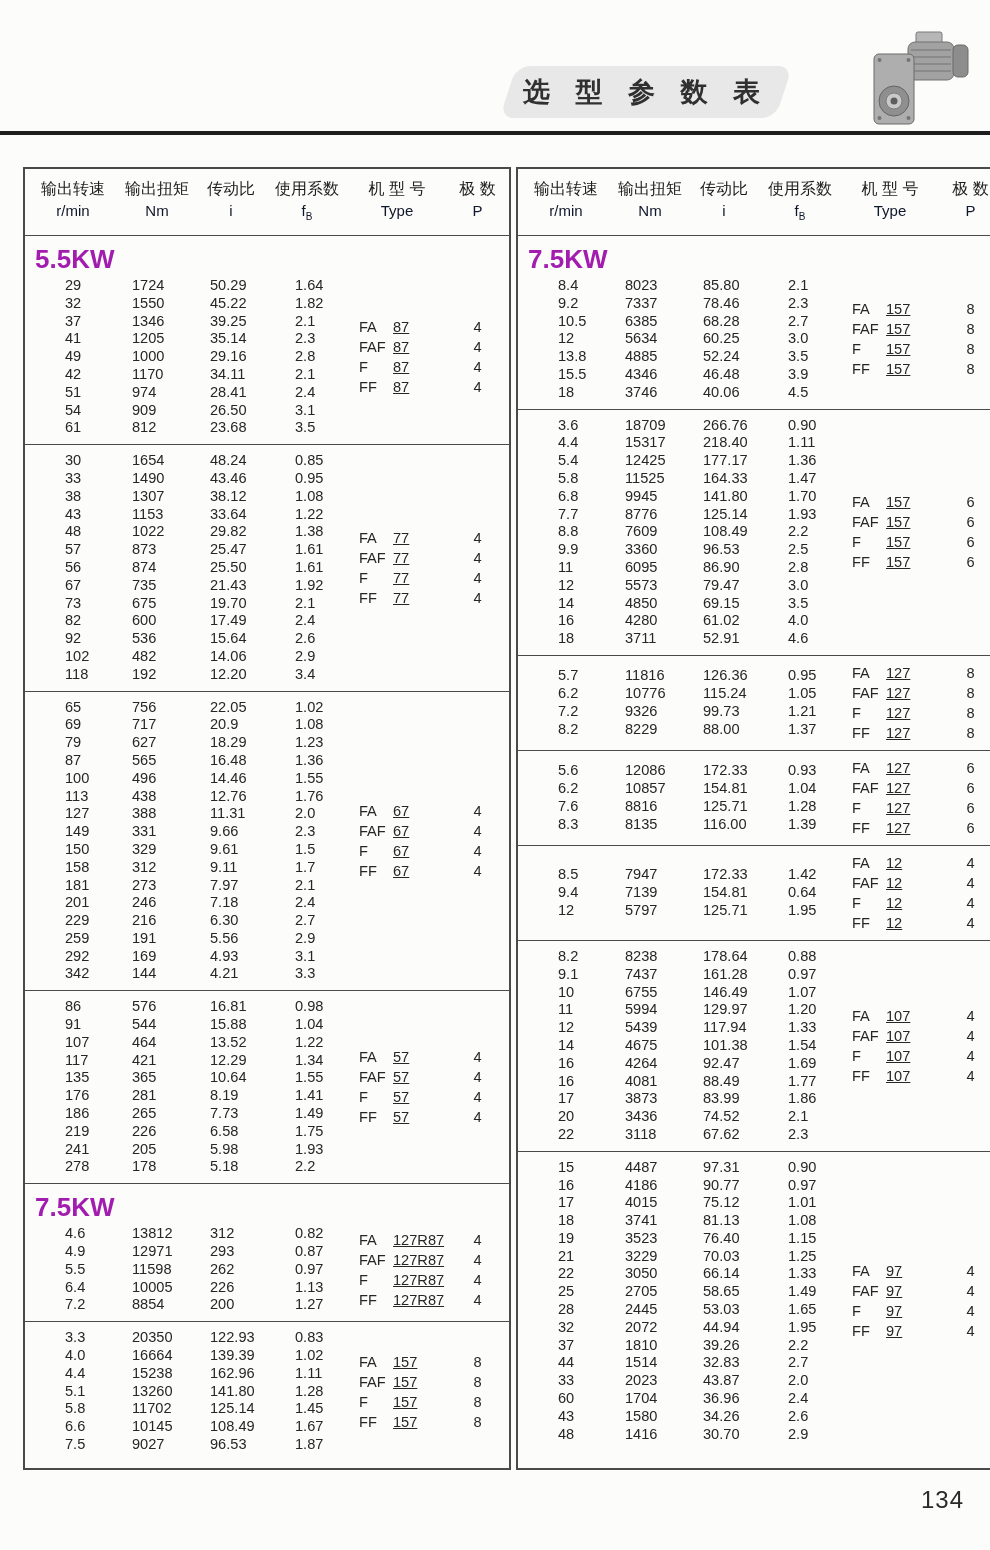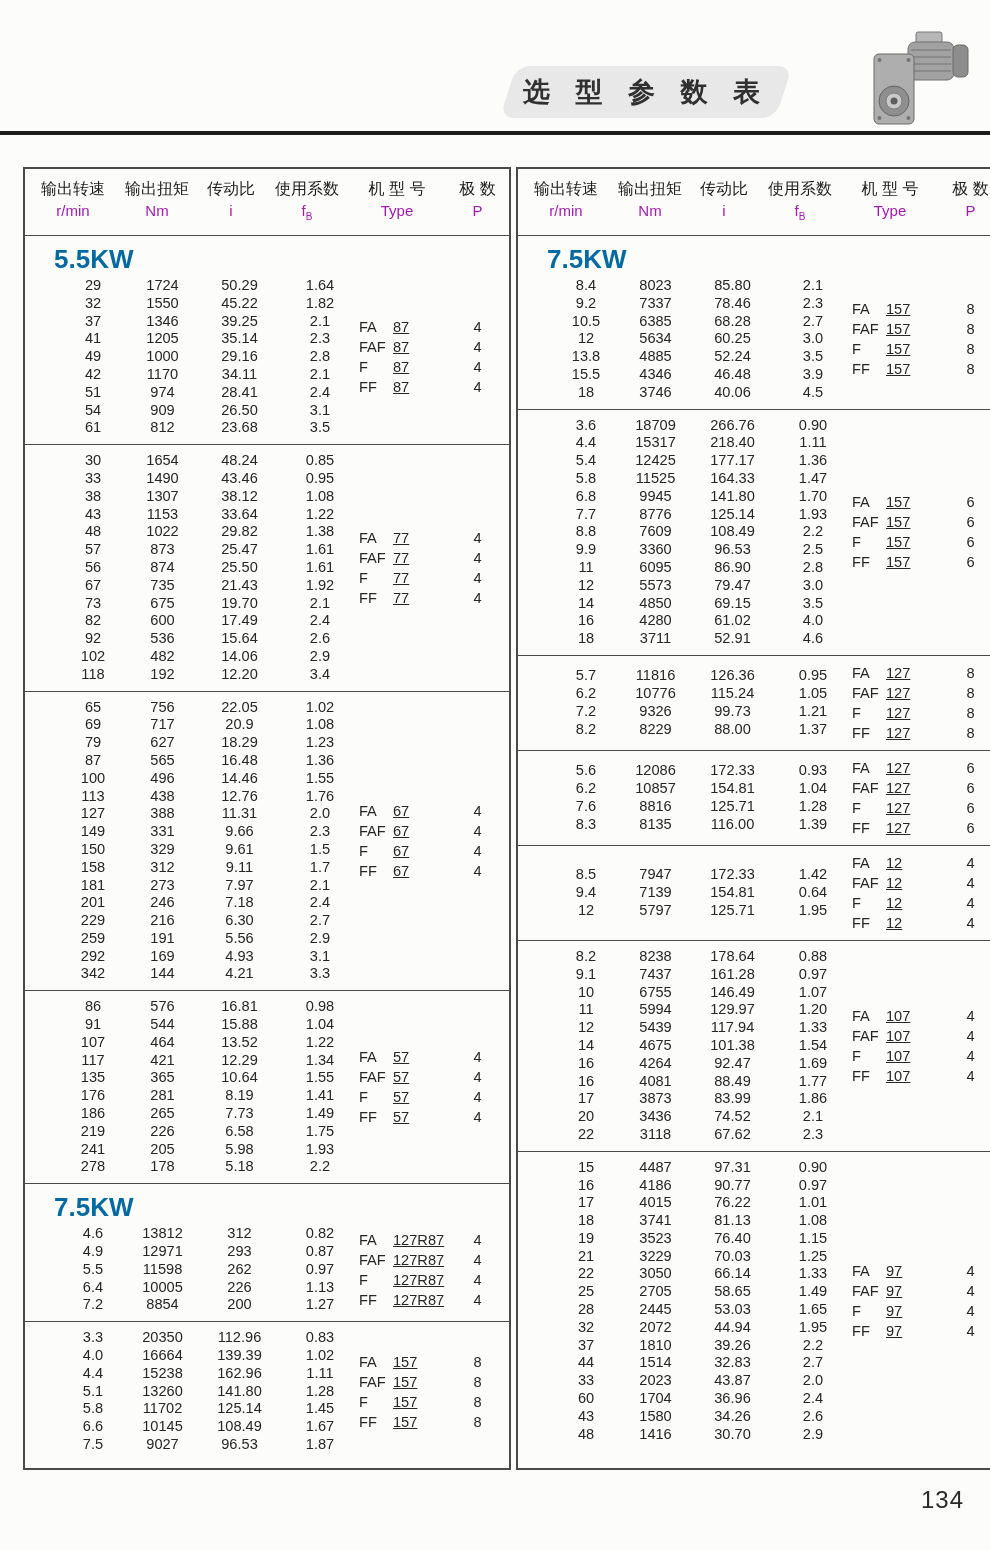--- a/index.html
+++ b/index.html
@@ -28,26 +28,26 @@
   .table{
     border:2px solid #4a4a4a;height:1303px;box-sizing:border-box;
     display:flex;flex-direction:column;overflow:hidden;background:transparent;
   }
   .thead{
     display:grid;grid-template-columns:96px 72px 76px 76px 104px 57px;
     padding:9px 0 7px 0;
   }
   .hcol{text-align:center;}
   .hcol .zh{font-size:16px;font-weight:500;line-height:22px;color:#1d1d1d;}
-  .hcol .en{font-size:15px;line-height:22px;color:#a21caf;}
+  .hcol .en{font-size:15px;line-height:22px;color:#0f172a;}
   .hcol sub{font-size:10px;}
   .section{border-top:1.6px solid #4a4a4a;padding:7px 0;}
-  .kw{font-size:26px;line-height:30px;font-weight:700;padding:1px 0 3px 10px;color:#0369a1;margin-left:19px;}
+  .kw{font-size:26px;line-height:30px;font-weight:700;padding:1px 0 3px 10px;color:#a21caf;}
   .sec-body{display:flex;align-items:center;}
-  .rows{width:320px;flex:0 0 320px;text-align:center;}
+  .rows{width:320px;flex:0 0 320px;}
   .row{
     display:grid;grid-template-columns:96px 72px 76px 76px;
     height:17.8px;line-height:17.8px;font-size:14.6px;color:#262626;
   }
   .c{white-space:nowrap;}
   .c0{padding-left:40px;}
   .c1{padding-left:11px;}
   .c2{padding-left:17px;}
   .c3{padding-left:26px;}
   .types{flex:1;display:flex;flex-direction:column;justify-content:center;}
@@ -560,21 +560,21 @@
               </div>
             </div>
           </div>
         </div>
         <div class="section">
           <div class="sec-body">
             <div class="rows">
               <div class="row">
                 <span class="c c0">3.3</span>
                 <span class="c c1">20350</span>
-                <span class="c c2">112.96</span>
+                <span class="c c2">122.93</span>
                 <span class="c c3">0.83</span>
               </div>
               <div class="row">
                 <span class="c c0">4.0</span>
                 <span class="c c1">16664</span>
                 <span class="c c2">139.39</span>
                 <span class="c c3">1.02</span>
               </div>
               <div class="row">
                 <span class="c c0">4.4</span>
@@ -1064,21 +1064,21 @@
               </div>
               <div class="row">
                 <span class="c c0">16</span>
                 <span class="c c1">4186</span>
                 <span class="c c2">90.77</span>
                 <span class="c c3">0.97</span>
               </div>
               <div class="row">
                 <span class="c c0">17</span>
                 <span class="c c1">4015</span>
-                <span class="c c2">76.22</span>
+                <span class="c c2">75.12</span>
                 <span class="c c3">1.01</span>
               </div>
               <div class="row">
                 <span class="c c0">18</span>
                 <span class="c c1">3741</span>
                 <span class="c c2">81.13</span>
                 <span class="c c3">1.08</span>
               </div>
               <div class="row">
                 <span class="c c0">19</span>

